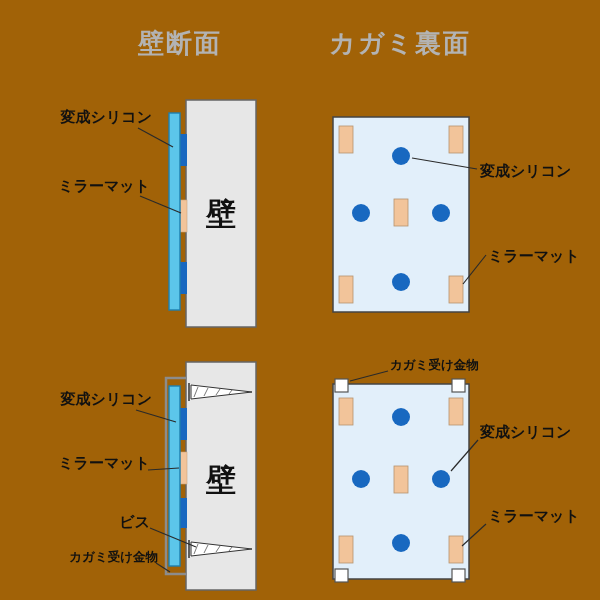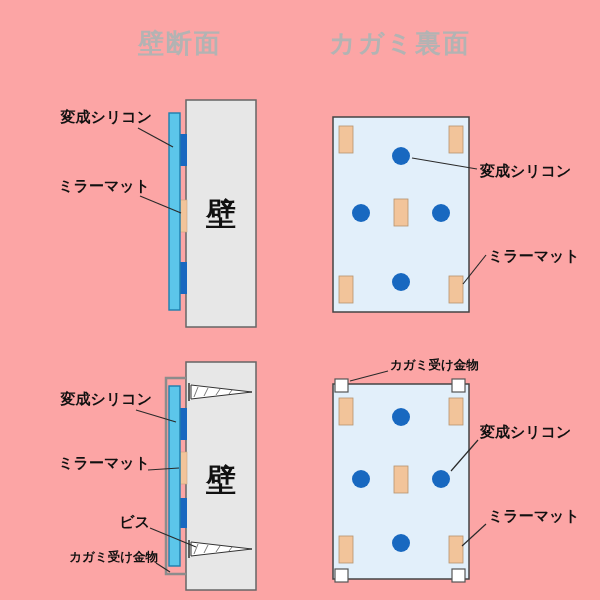--- a/index.html
+++ b/index.html
@@ -1,20 +1,20 @@
 <!DOCTYPE html>
 <html><head>
 <meta charset="utf-8">
 <style>
   html, body { margin: 0; padding: 0; background: #ffffff; }
   .canvas {
     position: relative;
     width: 600px;
     height: 600px;
-    background: #fca5a5;
+    background: #a16207;
     font-family: "Liberation Sans", sans-serif;
     overflow: hidden;
   }
   svg { display: block; }
   text { fill: #1a1a1a; font-family: "Liberation Sans", sans-serif; }
   .hdr { font-size: 26px; font-weight: bold; fill: #b3b3b3; letter-spacing: 2px; }
   .lbl { font-size: 15px; font-weight: bold; fill: #111; }
   .lbl-sm { font-size: 12.5px; font-weight: bold; fill: #111; }
   .wall-big { font-size: 30px; font-weight: bold; fill: #111; }
   .leader { stroke: #2a2a2a; stroke-width: 1.2; }

